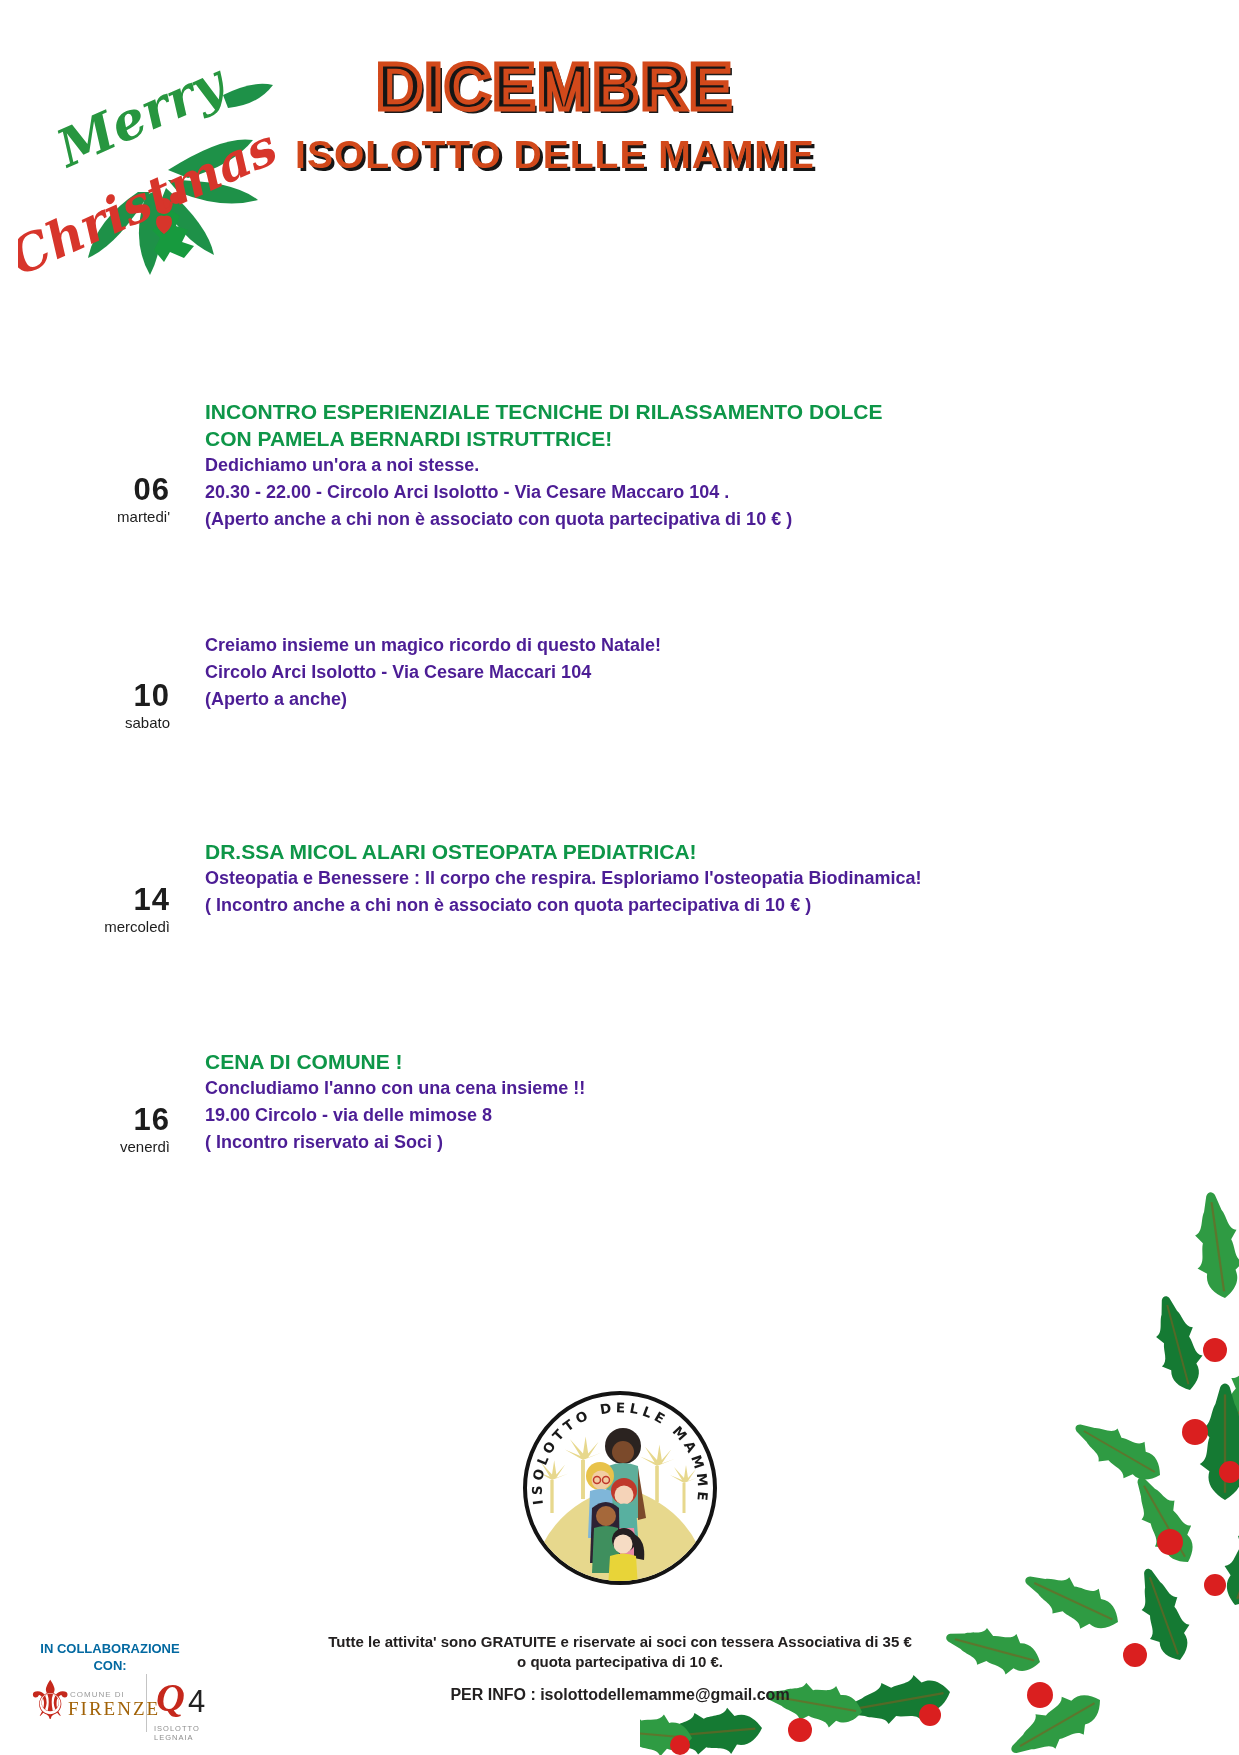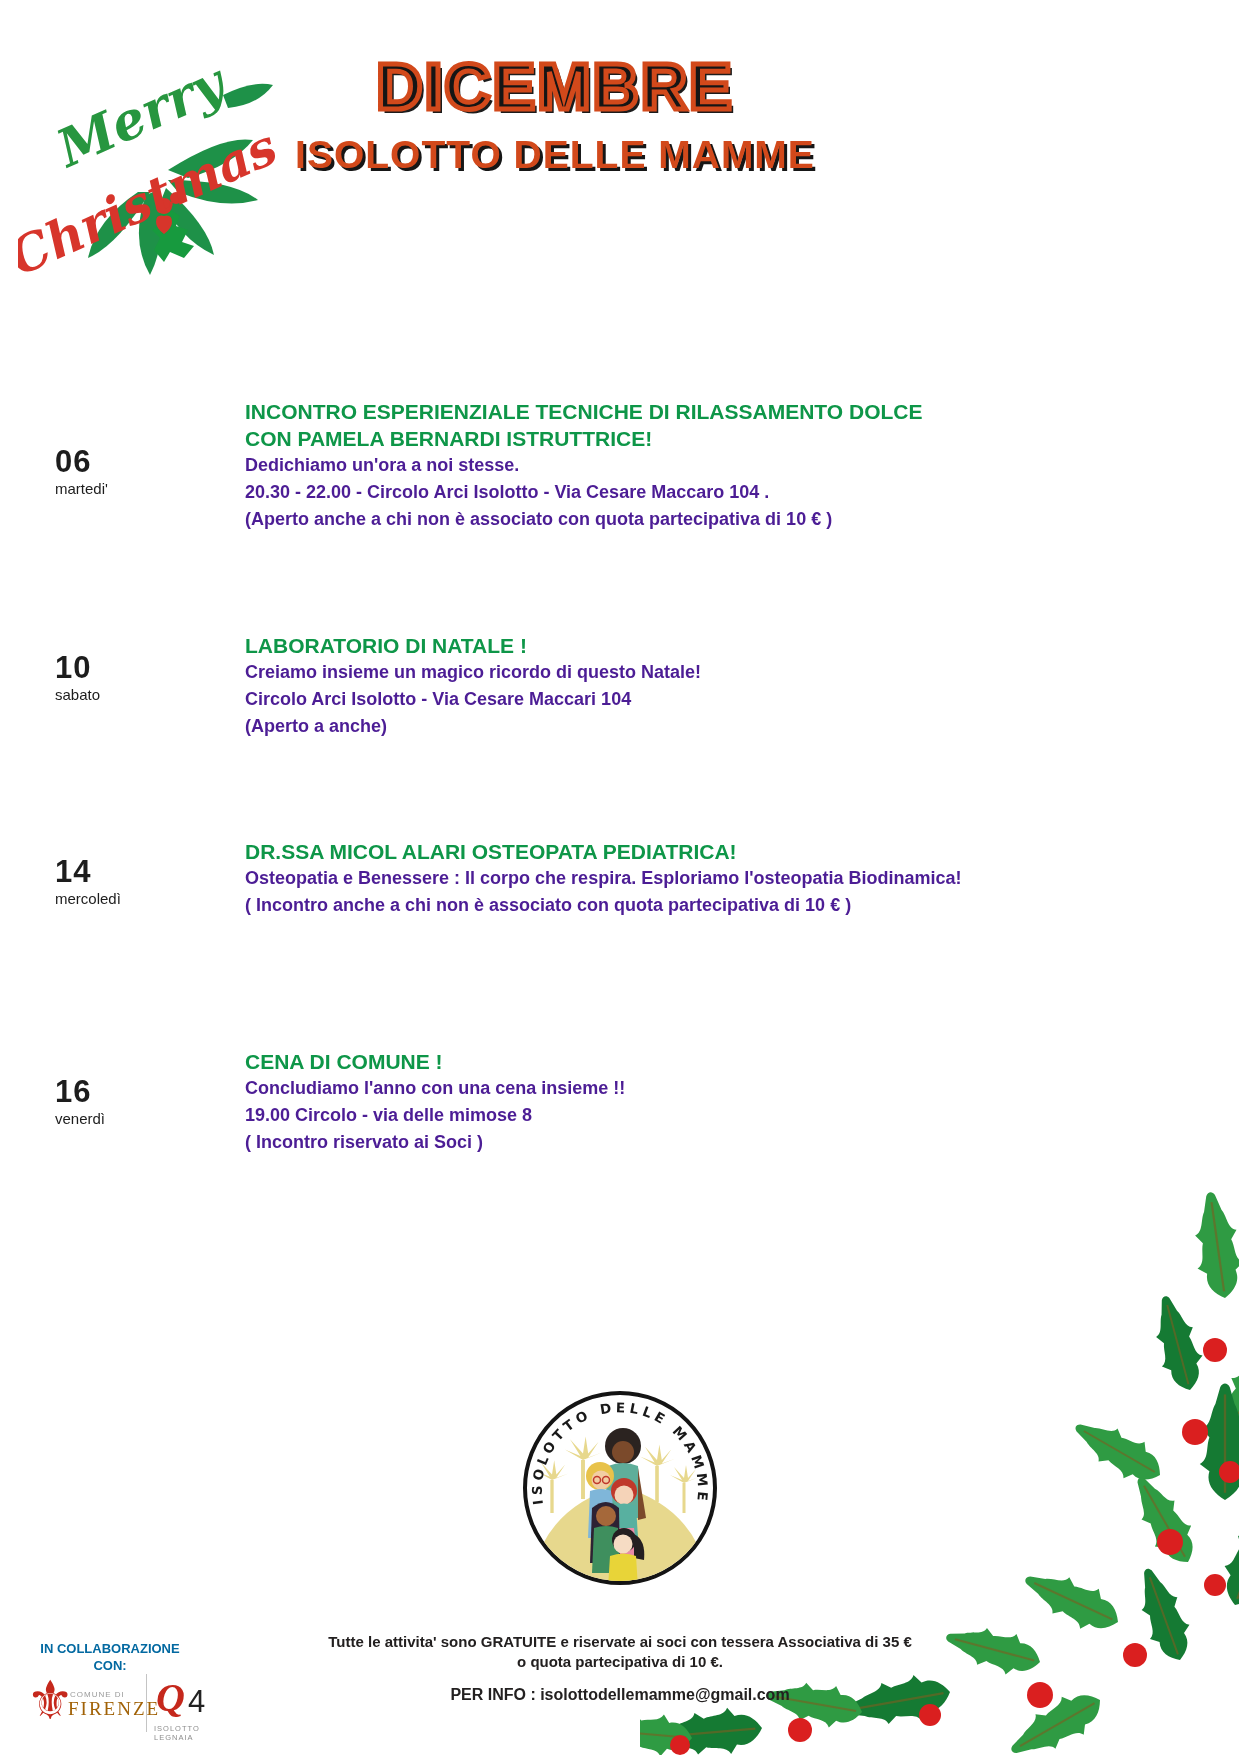--- a/index.html
+++ b/index.html
@@ -16,24 +16,24 @@
     white-space:nowrap;
   }
   .hdr-sub{
     position:absolute;left:250px;top:133px;width:610px;text-align:center;
     font-size:39px;font-weight:900;letter-spacing:1px;color:#d2491b;
     text-shadow:3px 3px 0 #161616;
     white-space:nowrap;
   }
   
   .event{position:absolute;left:0;width:1239px;}
-  .date{position:absolute;left:55px;width:115px;text-align:left;color:#1d1d1d;}
+  .date{position:absolute;left:55px;width:115px;text-align:right;color:#1d1d1d;margin-top:28px;}
   .date .num{font-size:31px;font-weight:700;line-height:32px;letter-spacing:1px;}
   .date .day{font-size:15px;font-weight:400;margin-top:2px;}
-  .content{position:absolute;left:205px;top:0;width:960px;margin-left:40px;}
+  .content{position:absolute;left:205px;top:0;width:960px;}
   .etitle{color:#0e9648;font-size:21px;font-weight:700;line-height:27px;white-space:nowrap;letter-spacing:0;}
   .eline{color:#4c1d95;font-size:18px;font-weight:700;line-height:27px;white-space:nowrap;}
   
   .note{position:absolute;left:170px;width:900px;text-align:center;color:#232020;font-weight:700;font-size:15px;line-height:20px;}
   .info{position:absolute;left:170px;width:900px;text-align:center;color:#232020;font-weight:700;font-size:16px;}
   
   .collab-label{position:absolute;left:10px;top:1640px;width:200px;text-align:center;font-size:13px;font-weight:700;color:#0369a1;line-height:17px;}
   .logos{position:absolute;left:22px;top:1672px;width:210px;height:75px;}
   .fleur{position:absolute;left:4px;top:-2px;font-size:54px;color:#c5281c;line-height:60px;}
   .comune-small{position:absolute;left:48px;top:18px;font-size:8px;color:#9a9a9a;letter-spacing:1px;}
@@ -86,21 +86,20 @@
       <div class="eline">(Aperto anche a chi non è associato con quota partecipativa di 10 € )</div>
     </div>
   </section>
 
   <section class="event" style="top:632px">
     <div class="date" style="top:20px">
       <div class="num">10</div>
       <div class="day">sabato</div>
     </div>
     <div class="content">
-      <div class="etitle">LABORATORIO DI NATALE !</div>
       <div class="eline">Creiamo insieme un magico ricordo di questo Natale!</div>
       <div class="eline">Circolo Arci Isolotto - Via Cesare Maccari 104</div>
       <div class="eline">(Aperto a anche)</div>
     </div>
   </section>
 
   <section class="event" style="top:838px">
     <div class="date" style="top:18px">
       <div class="num">14</div>
       <div class="day">mercoledì</div>

